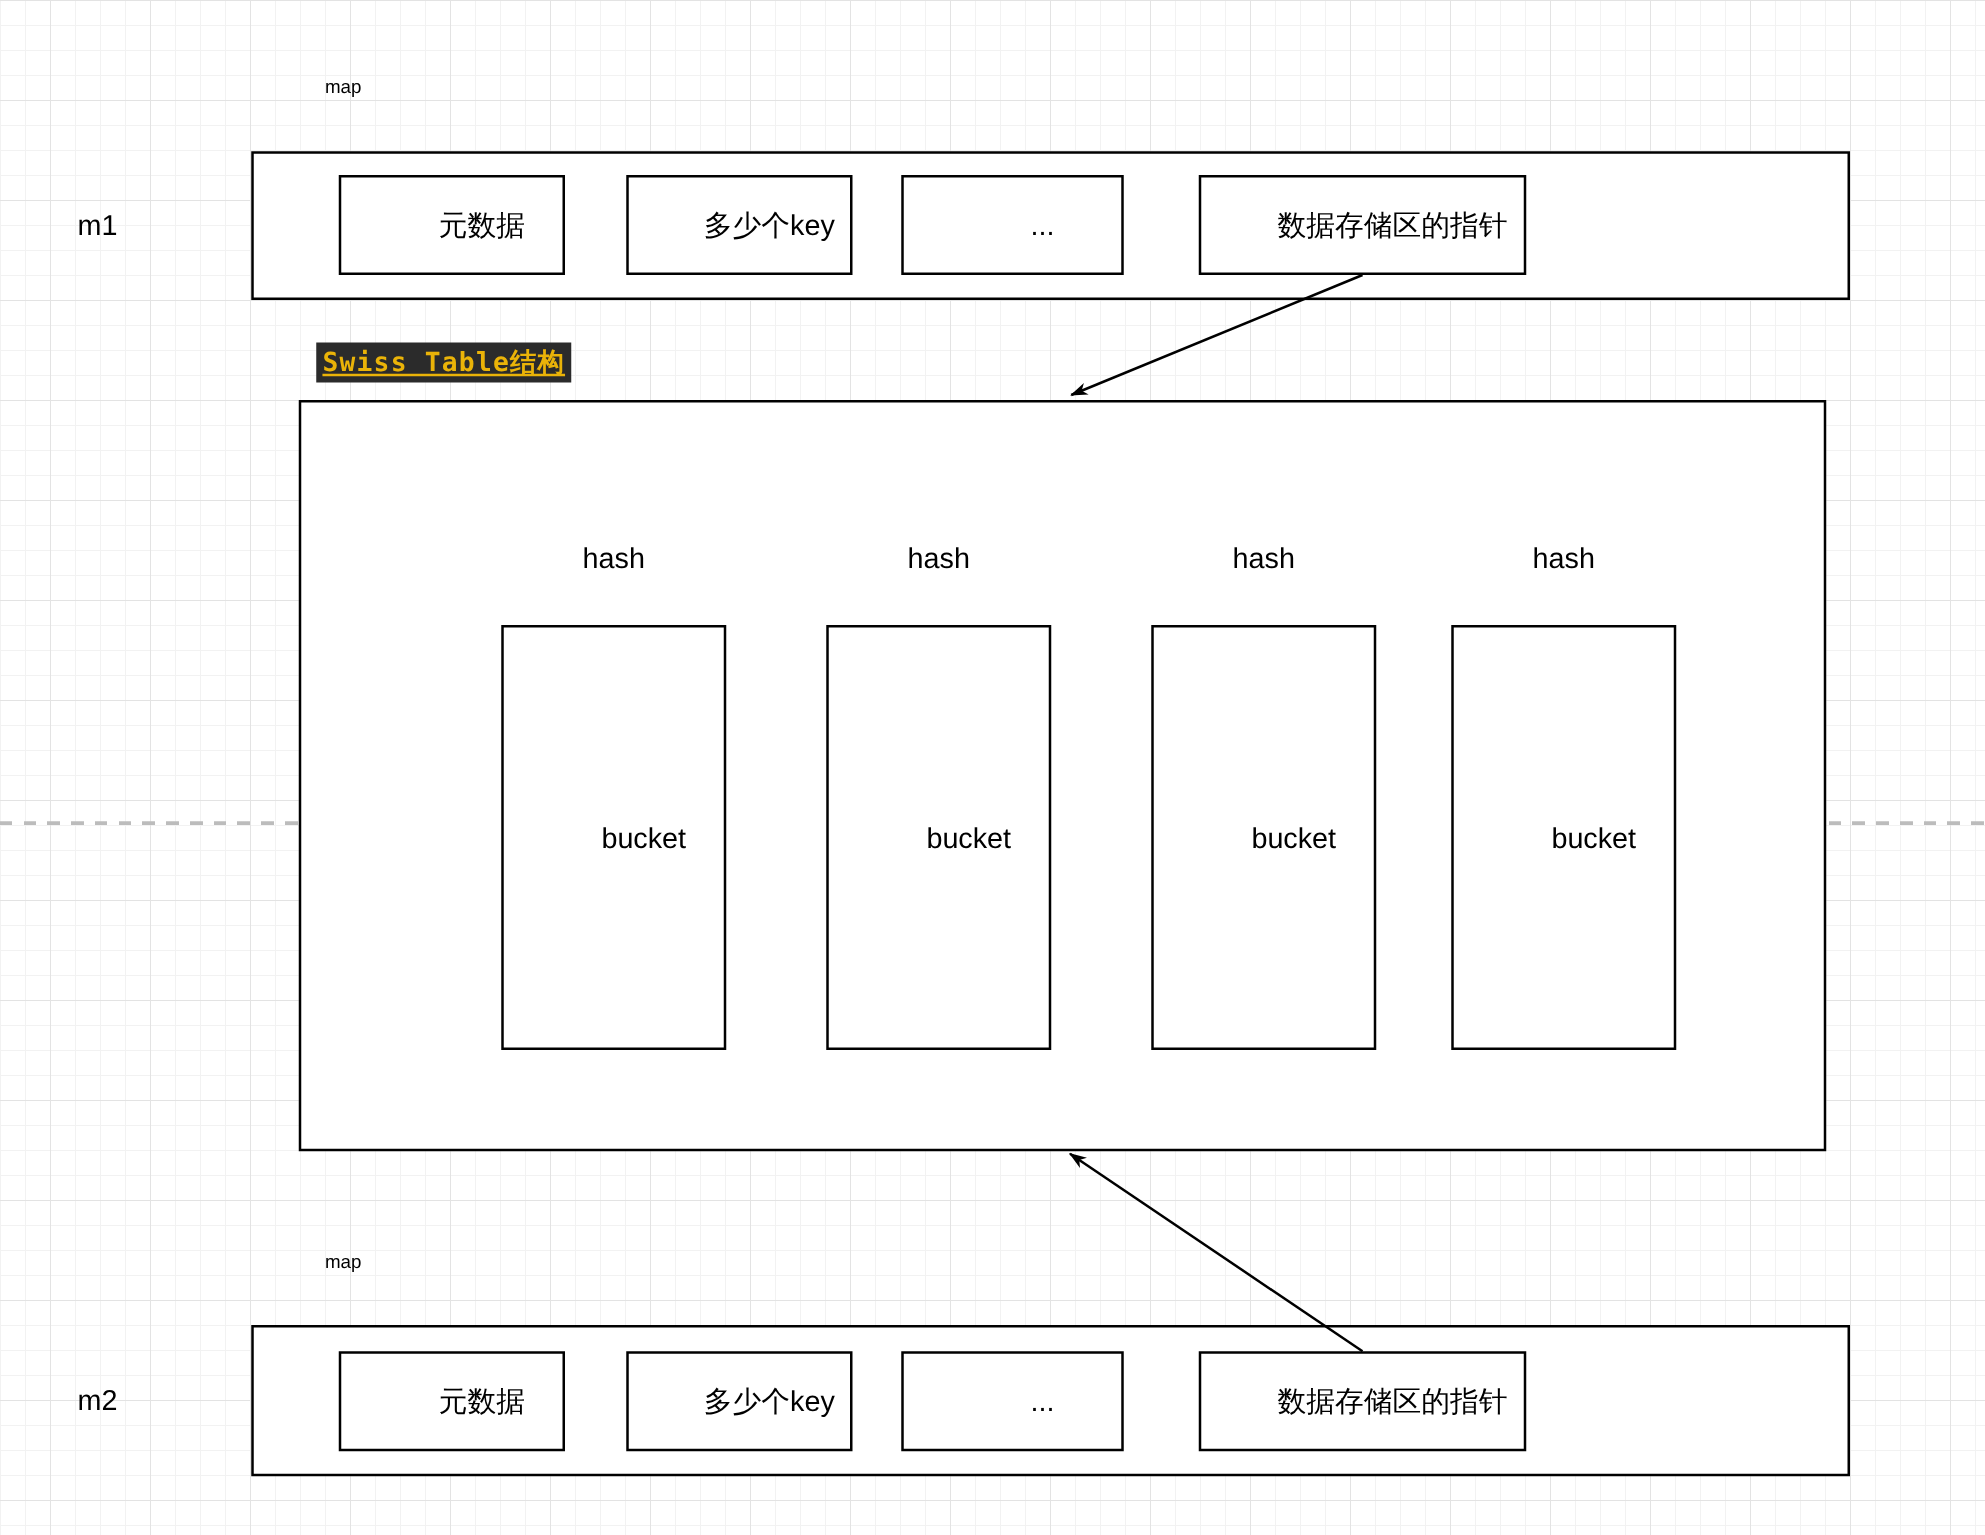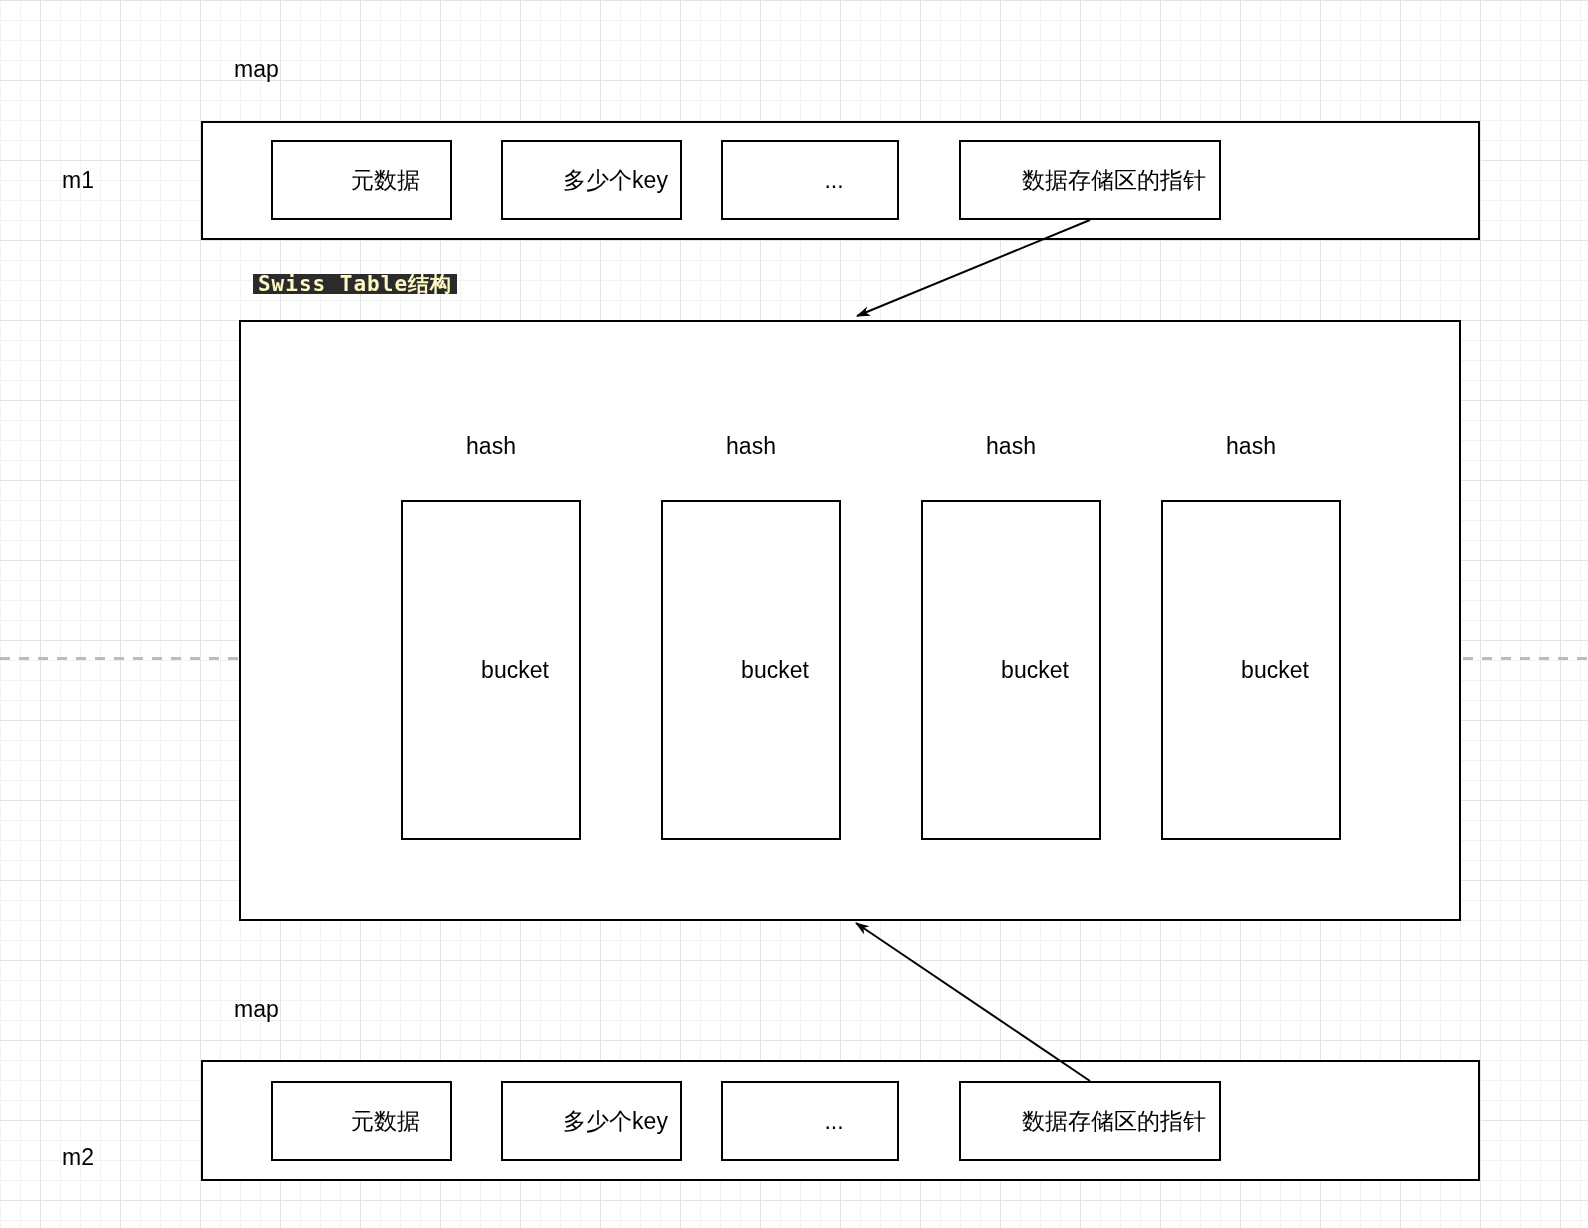--- a/index.html
+++ b/index.html
@@ -22,22 +22,22 @@
   .box{
     background:#ffffff;
     border:2px solid #000;
     padding-left:48px;
   }
   .cell{
     display:flex;align-items:center;justify-content:center;
     font-size:23px;
   }
   .caption{
-    font-size:23px;
-    display:flex;align-items:center;
+    font-size:15px;
+    display:flex;align-items:center;margin-left:26px;
   }
   .badge{
     display:flex;align-items:center;justify-content:center;
     font-family:"DejaVu Sans Mono","Liberation Mono",monospace;
     font-weight:bold;
     font-size:21px;
     letter-spacing:1px;
     white-space:nowrap;
   }
   .dashed-line{
@@ -59,37 +59,37 @@
 
   <div class="abs cell layer1" style="left:46px;top:166px;width:64px;height:28px;">m1</div>
 
   <div class="abs box layer1" style="left:201px;top:121px;width:1279px;height:119px;"></div>
 
   <div class="abs box cell layer1" style="left:271px;top:140px;width:181px;height:80px;">元数据</div>
   <div class="abs box cell layer1" style="left:501px;top:140px;width:181px;height:80px;">多少个key</div>
   <div class="abs box cell layer1" style="left:721px;top:140px;width:178px;height:80px;">...</div>
   <div class="abs box cell layer1" style="left:959px;top:140px;width:262px;height:80px;">数据存储区的指针</div>
 
-  <div class="abs badge layer1" id="swiss-badge" style="left:253px;top:274px;width:204px;height:20px;background:#2b2b2b;color:#fef9c3;">Swiss Table结构</div>
+  <div class="abs badge layer1" id="swiss-badge" style="left:253px;top:274px;width:204px;height:32px;background:#2b2b2b;color:#eab308;text-decoration:underline;">Swiss Table结构</div>
 
   <div class="abs box layer1" style="left:239px;top:320px;width:1222px;height:601px;"></div>
 
   <div class="abs cell layer1" style="left:431px;top:432px;width:120px;height:28px;">hash</div>
   <div class="abs cell layer1" style="left:691px;top:432px;width:120px;height:28px;">hash</div>
   <div class="abs cell layer1" style="left:951px;top:432px;width:120px;height:28px;">hash</div>
   <div class="abs cell layer1" style="left:1191px;top:432px;width:120px;height:28px;">hash</div>
 
   <div class="abs box cell layer1" style="left:401px;top:500px;width:180px;height:340px;">bucket</div>
   <div class="abs box cell layer1" style="left:661px;top:500px;width:180px;height:340px;">bucket</div>
   <div class="abs box cell layer1" style="left:921px;top:500px;width:180px;height:340px;">bucket</div>
   <div class="abs box cell layer1" style="left:1161px;top:500px;width:180px;height:340px;">bucket</div>
 
   <div class="abs caption layer1" style="left:234px;top:994px;height:30px;">map</div>
 
-  <div class="abs cell layer1" style="left:46px;top:1143px;width:64px;height:28px;">m2</div>
+  <div class="abs cell layer1" style="left:46px;top:1106px;width:64px;height:28px;">m2</div>
 
   <div class="abs box layer1" style="left:201px;top:1060px;width:1279px;height:121px;"></div>
 
   <div class="abs box cell layer1" style="left:271px;top:1081px;width:181px;height:80px;">元数据</div>
   <div class="abs box cell layer1" style="left:501px;top:1081px;width:181px;height:80px;">多少个key</div>
   <div class="abs box cell layer1" style="left:721px;top:1081px;width:178px;height:80px;">...</div>
   <div class="abs box cell layer1" style="left:959px;top:1081px;width:262px;height:80px;">数据存储区的指针</div>
 
   <svg class="arrows" width="1588" height="1228" viewBox="0 0 1588 1228">
     <defs>

